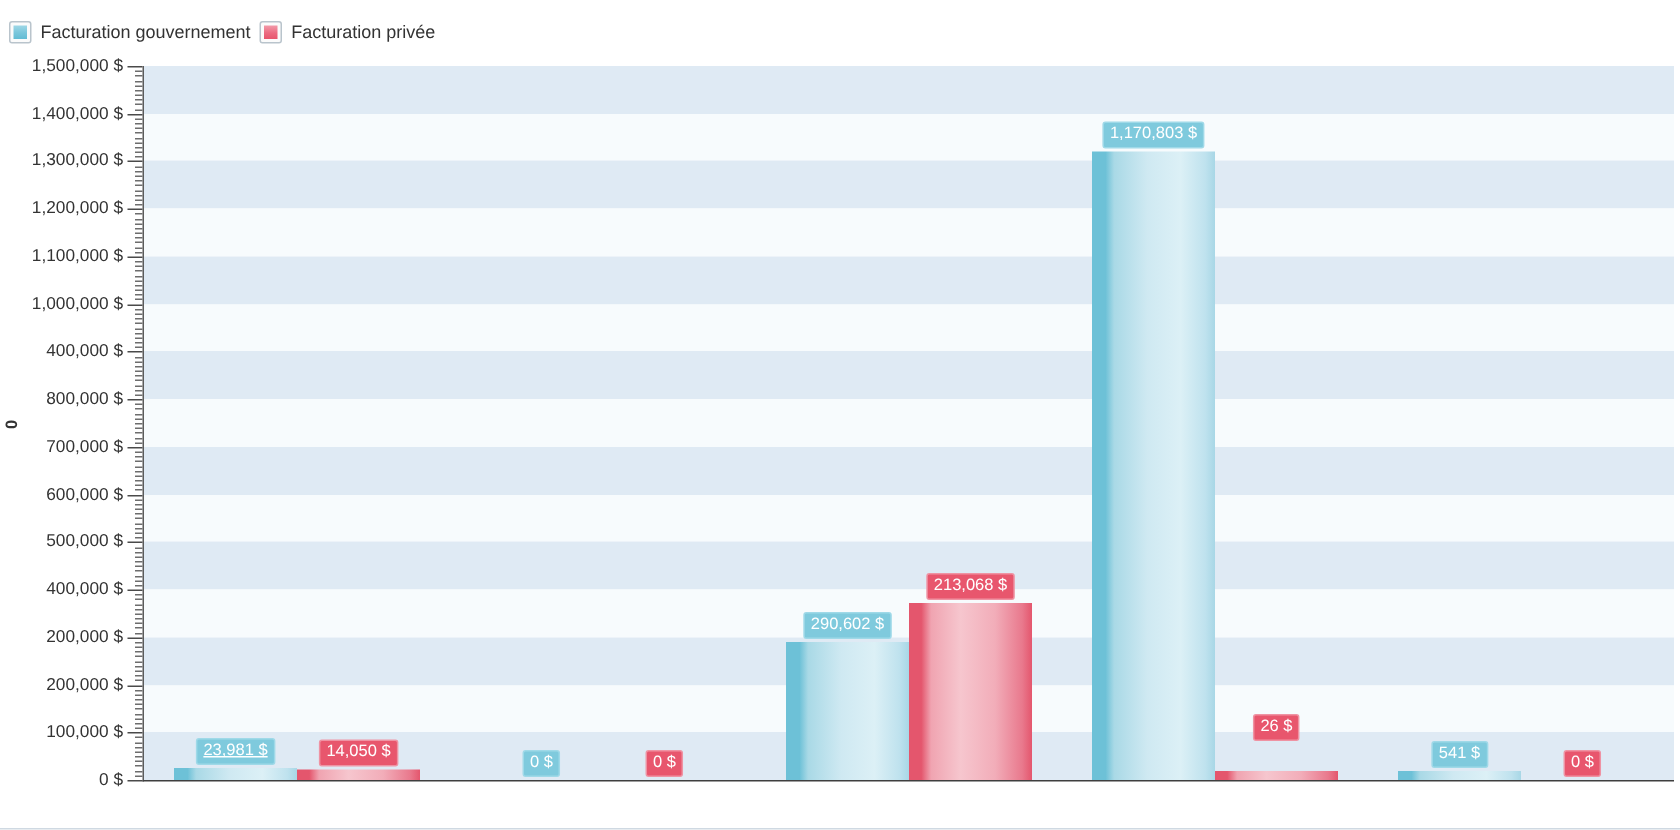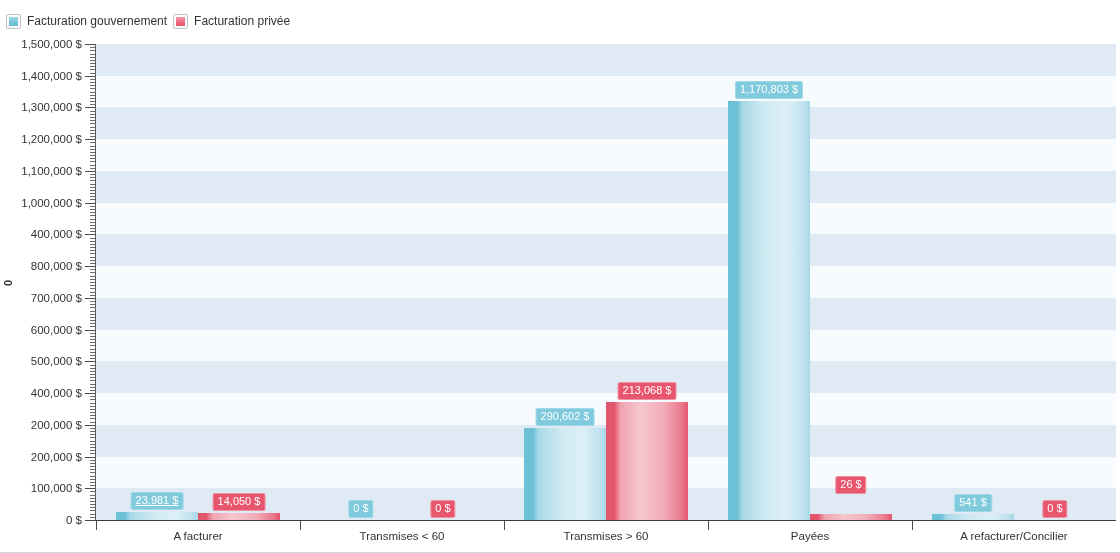--- a/index.html
+++ b/index.html
@@ -178,32 +178,20 @@
       <div class="ytick-label" style="top: 222.133px;">800,000 $</div>
       <div class="ytick-label" style="top: 190.4px;">400,000 $</div>
       <div class="ytick-label" style="top: 158.667px;">1,000,000 $</div>
       <div class="ytick-label" style="top: 126.933px;">1,100,000 $</div>
       <div class="ytick-label" style="top: 95.2px;">1,200,000 $</div>
       <div class="ytick-label" style="top: 63.4667px;">1,300,000 $</div>
       <div class="ytick-label" style="top: 31.7333px;">1,400,000 $</div>
       <div class="ytick-label" style="top: 0px;">1,500,000 $</div>
     </div>
   <div class="xaxis-line"></div>
-  <div class="xaxis" id="xaxis">
-      <div class="xcat" style="left: 198px;">A facturer</div>
-      <div class="xcat" style="left: 402px;">Transmises &lt; 60</div>
-      <div class="xsep" style="left: 300px;"></div>
-      <div class="xcat" style="left: 606px;">Transmises &gt; 60</div>
-      <div class="xsep" style="left: 504px;"></div>
-      <div class="xcat" style="left: 810px;">Payées</div>
-      <div class="xsep" style="left: 708px;"></div>
-      <div class="xcat" style="left: 1014px;">A refacturer/Concilier</div>
-      <div class="xsep" style="left: 912px;"></div>
-      <div class="xsep" style="left: 96px;"></div>
-    </div>
   <div class="xaxis-bottom-rule"></div>
 
 <div class="tick-major" style="top: 520px;"></div>
     <div class="tick-major" style="top: 488.267px;"></div>
     <div class="tick-major" style="top: 456.533px;"></div>
     <div class="tick-major" style="top: 424.8px;"></div>
     <div class="tick-major" style="top: 393.067px;"></div>
     <div class="tick-major" style="top: 361.333px;"></div>
     <div class="tick-major" style="top: 329.6px;"></div>
     <div class="tick-major" style="top: 297.867px;"></div>

